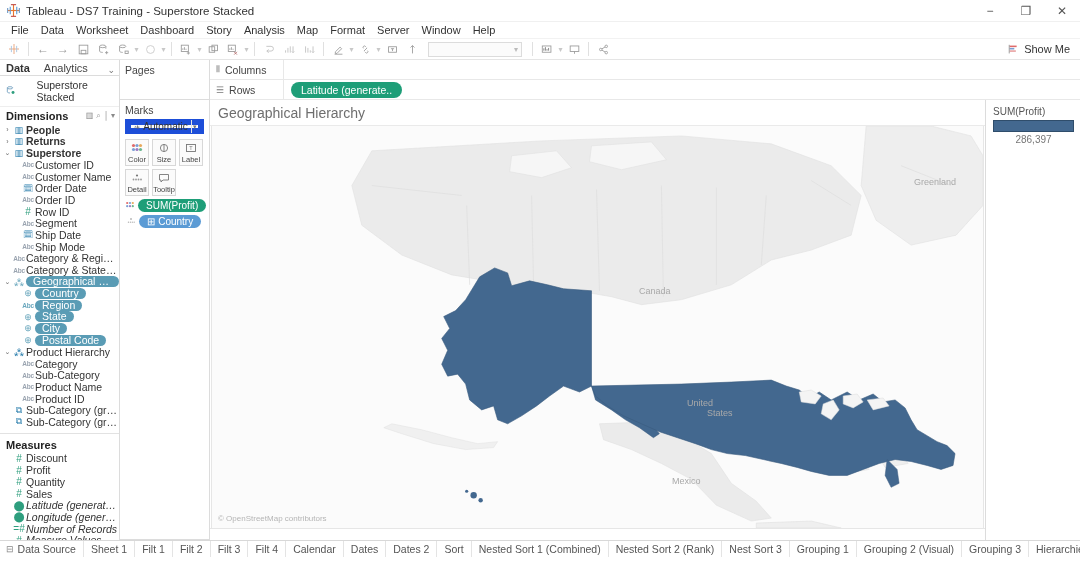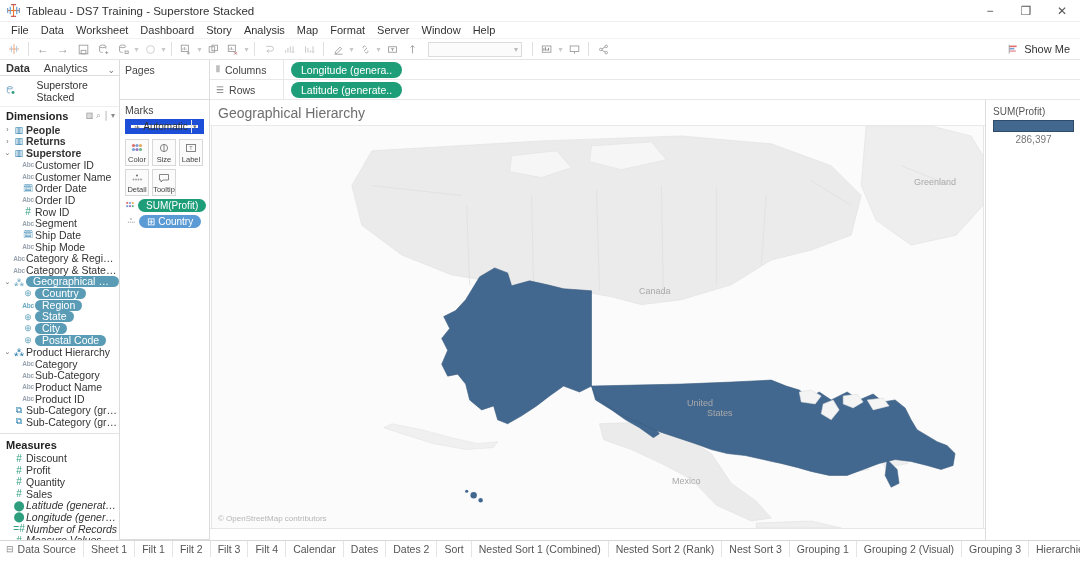--- a/index.html
+++ b/index.html
@@ -643,23 +643,20 @@
       </div>
     </div>
 
     <div class="view">
       <div class="shelves">
         <div class="shelf">
           <div class="shelf-lbl">
             <span style="color:#777;font-size:9px;">⦀</span>
             <span>Columns</span>
           </div>
-          <div class="shelf-body">
-            <span class="gpill">Longitude (genera..</span>
-          </div>
         </div>
         <div class="shelf">
           <div class="shelf-lbl">
             <span style="color:#777;font-size:9px;">☰</span>
             <span>Rows</span>
           </div>
           <div class="shelf-body">
             <span class="gpill">Latitude (generate..</span>
           </div>
         </div>

